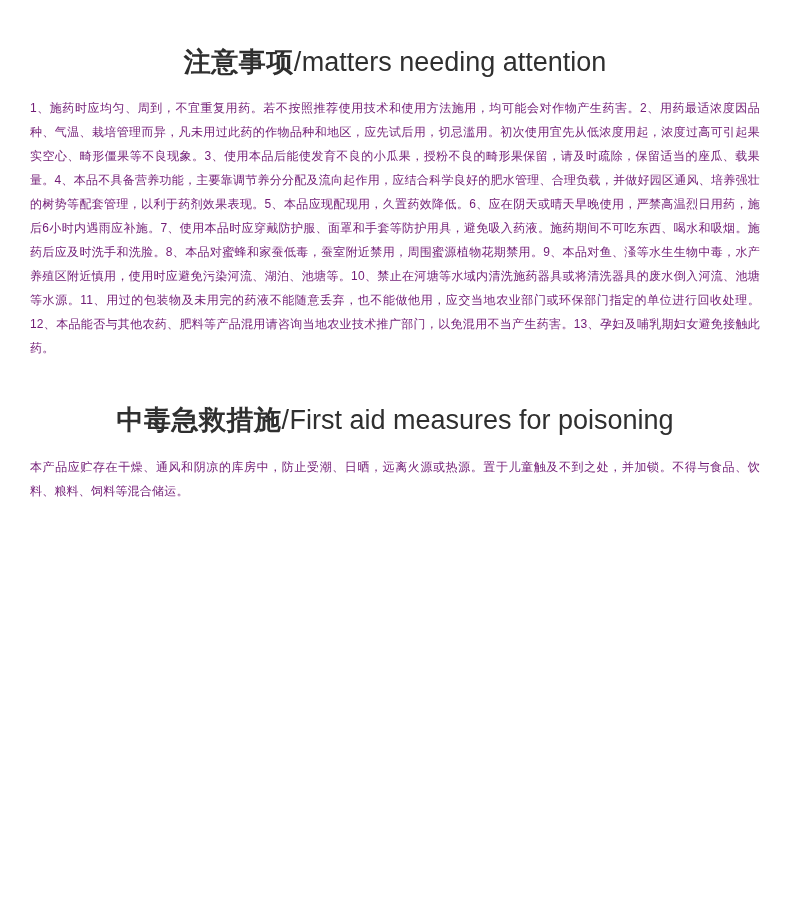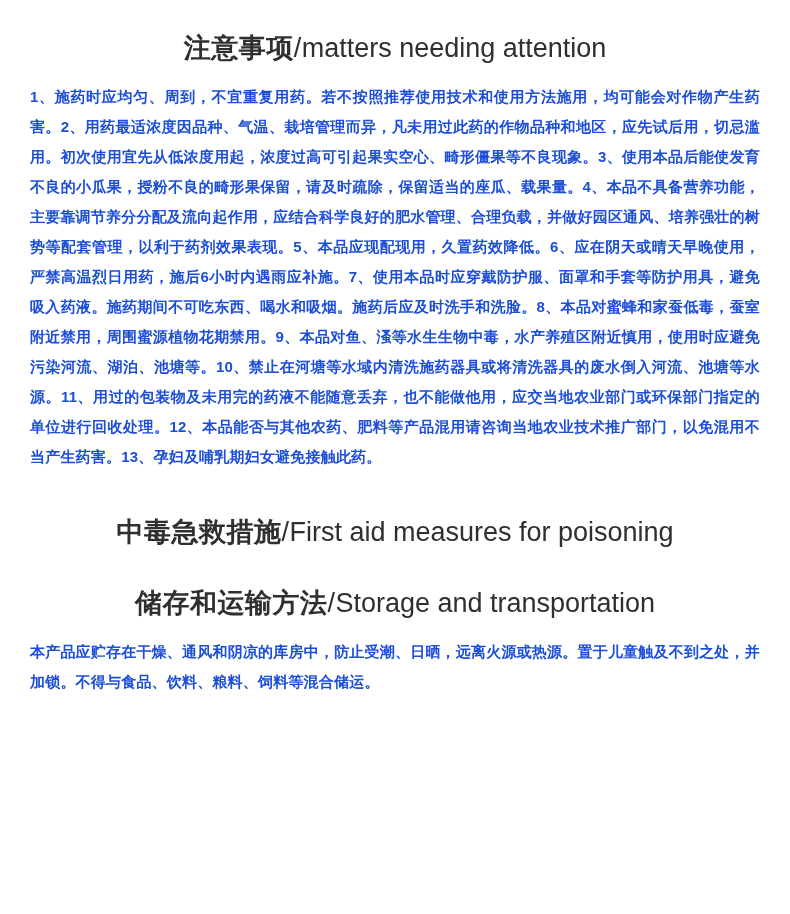--- a/index.html
+++ b/index.html
@@ -37,37 +37,36 @@
     font-weight: 700;
   }
   .section-heading .slash {
     font-weight: 400;
   }
   .section-heading .en {
     font-weight: 400;
     letter-spacing: 0px;
   }
   .section-body {
-    font-size: 15px;
+    font-size: 12px;
     line-height: 2.0;
-    color: #1d4ed8;
+    color: #701a75;
     text-align: justify;
     text-justify: inter-ideograph;
     letter-spacing: 0.2px;
     margin: 0;
-    font-weight: bold;
   }
   .sec-first-aid .section-heading {
     margin-top: 42px;
   }
   .sec-storage .section-heading {
     margin-top: 34px;
   }
   .sec-attention .section-heading {
-    margin-top: 16px;
+    margin-top: 30px;
   }
 </style>
 </head>
 <body>
 
 <div class="page">
 
   <section class="section sec-attention">
     <h2 class="section-heading">
       <span class="cn">注意事项</span><span class="slash">/</span><span class="en">matters needing attention</span>
@@ -75,19 +74,16 @@
     <p class="section-body">1、施药时应均匀、周到，不宜重复用药。若不按照推荐使用技术和使用方法施用，均可能会对作物产生药害。2、用药最适浓度因品种、气温、栽培管理而异，凡未用过此药的作物品种和地区，应先试后用，切忌滥用。初次使用宜先从低浓度用起，浓度过高可引起果实空心、畸形僵果等不良现象。3、使用本品后能使发育不良的小瓜果，授粉不良的畸形果保留，请及时疏除，保留适当的座瓜、载果量。4、本品不具备营养功能，主要靠调节养分分配及流向起作用，应结合科学良好的肥水管理、合理负载，并做好园区通风、培养强壮的树势等配套管理，以利于药剂效果表现。5、本品应现配现用，久置药效降低。6、应在阴天或晴天早晚使用，严禁高温烈日用药，施后6小时内遇雨应补施。7、使用本品时应穿戴防护服、面罩和手套等防护用具，避免吸入药液。施药期间不可吃东西、喝水和吸烟。施药后应及时洗手和洗脸。8、本品对蜜蜂和家蚕低毒，蚕室附近禁用，周围蜜源植物花期禁用。9、本品对鱼、溞等水生生物中毒，水产养殖区附近慎用，使用时应避免污染河流、湖泊、池塘等。10、禁止在河塘等水域内清洗施药器具或将清洗器具的废水倒入河流、池塘等水源。11、用过的包装物及未用完的药液不能随意丢弃，也不能做他用，应交当地农业部门或环保部门指定的单位进行回收处理。12、本品能否与其他农药、肥料等产品混用请咨询当地农业技术推广部门，以免混用不当产生药害。13、孕妇及哺乳期妇女避免接触此药。</p>
   </section>
 
   <section class="section sec-first-aid">
     <h2 class="section-heading">
       <span class="cn">中毒急救措施</span><span class="slash">/</span><span class="en">First aid measures for poisoning</span>
     </h2>
   </section>
 
   <section class="section sec-storage">
-    <h2 class="section-heading">
-      <span class="cn">储存和运输方法</span><span class="slash">/</span><span class="en">Storage and transportation</span>
-    </h2>
     <p class="section-body">本产品应贮存在干燥、通风和阴凉的库房中，防止受潮、日晒，远离火源或热源。置于儿童触及不到之处，并加锁。不得与食品、饮料、粮料、饲料等混合储运。</p>
   </section>
 
 </div>
 
 </body></html>

